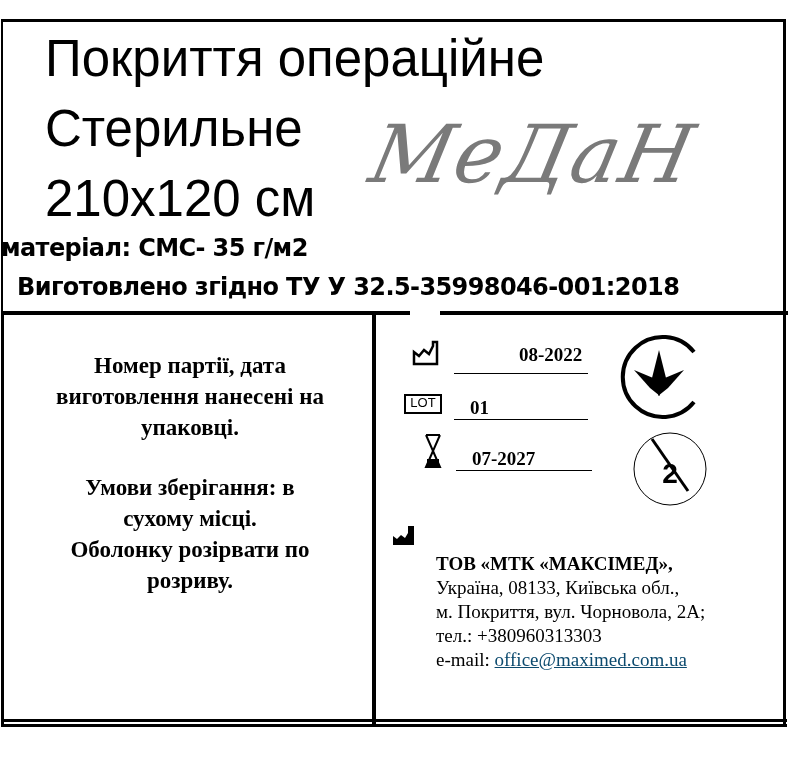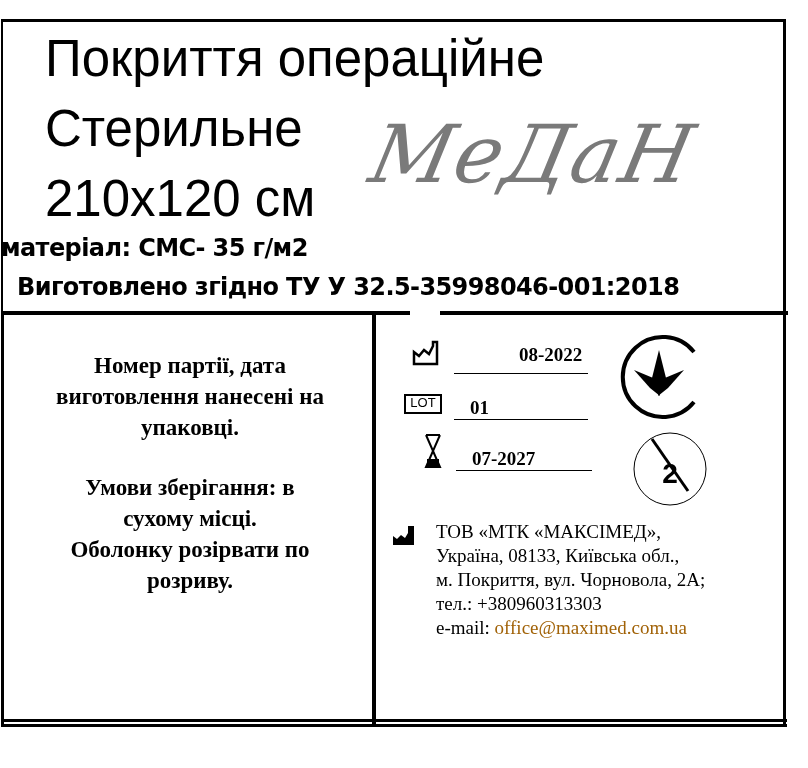--- a/index.html
+++ b/index.html
@@ -7,22 +7,22 @@
   .frame { position:absolute; left:1px; top:19px; width:785px; height:705px; border-top:3px solid #000; border-right:3px solid #000; border-left:2px solid #000; box-sizing:border-box; }
   .hline { position:absolute; height:4px; background:#000; }
   .vline { position:absolute; background:#000; }
   .title { position:absolute; left:8px; font-size:51px; line-height:54px; font-family:Liberation Sans, sans-serif; white-space:nowrap; letter-spacing:0px;margin-left:37px; }
   .sub { position:absolute; left:1px; font-size:24px; font-weight:bold; font-family:"DejaVu Sans", sans-serif; white-space:nowrap; letter-spacing:-0.6px; }
   .brand { position:absolute; left:372px; top:108px; font-family:"DejaVu Serif", serif; font-style:italic; font-size:80px; color:#7a7a7a; letter-spacing:2px; transform:skewX(-12deg); }
   .left-text { position:absolute; left:20px; width:340px; text-align:center; font-family:"Liberation Serif", serif; font-weight:bold; font-size:23px; line-height:31px; }
   .field-val { position:absolute; font-family:"Liberation Serif", serif; font-weight:bold; font-size:19px; }
   .uline { position:absolute; height:1px; background:#000; }
   .addr { position:absolute; left:436px; font-family:"Liberation Serif", serif; font-size:19px; line-height:24px; white-space:nowrap; }
-  .addr .org { font-weight:normal; }
-  .addr a { color:#a16207; }
+  .addr .org { font-weight:bold;margin-top:32px; }
+  .addr a { color:#0c4a6e; text-decoration:underline; }
   .icon { position:absolute; }
 </style>
 </head>
 <body>
 
 <div class="frame"></div>
 
 <div class="title" style="top:32px;">Покриття операційне</div>
 <div class="title" style="top:102px;">Стерильне</div>
 <div class="title" style="top:172px;">210х120 см</div>

